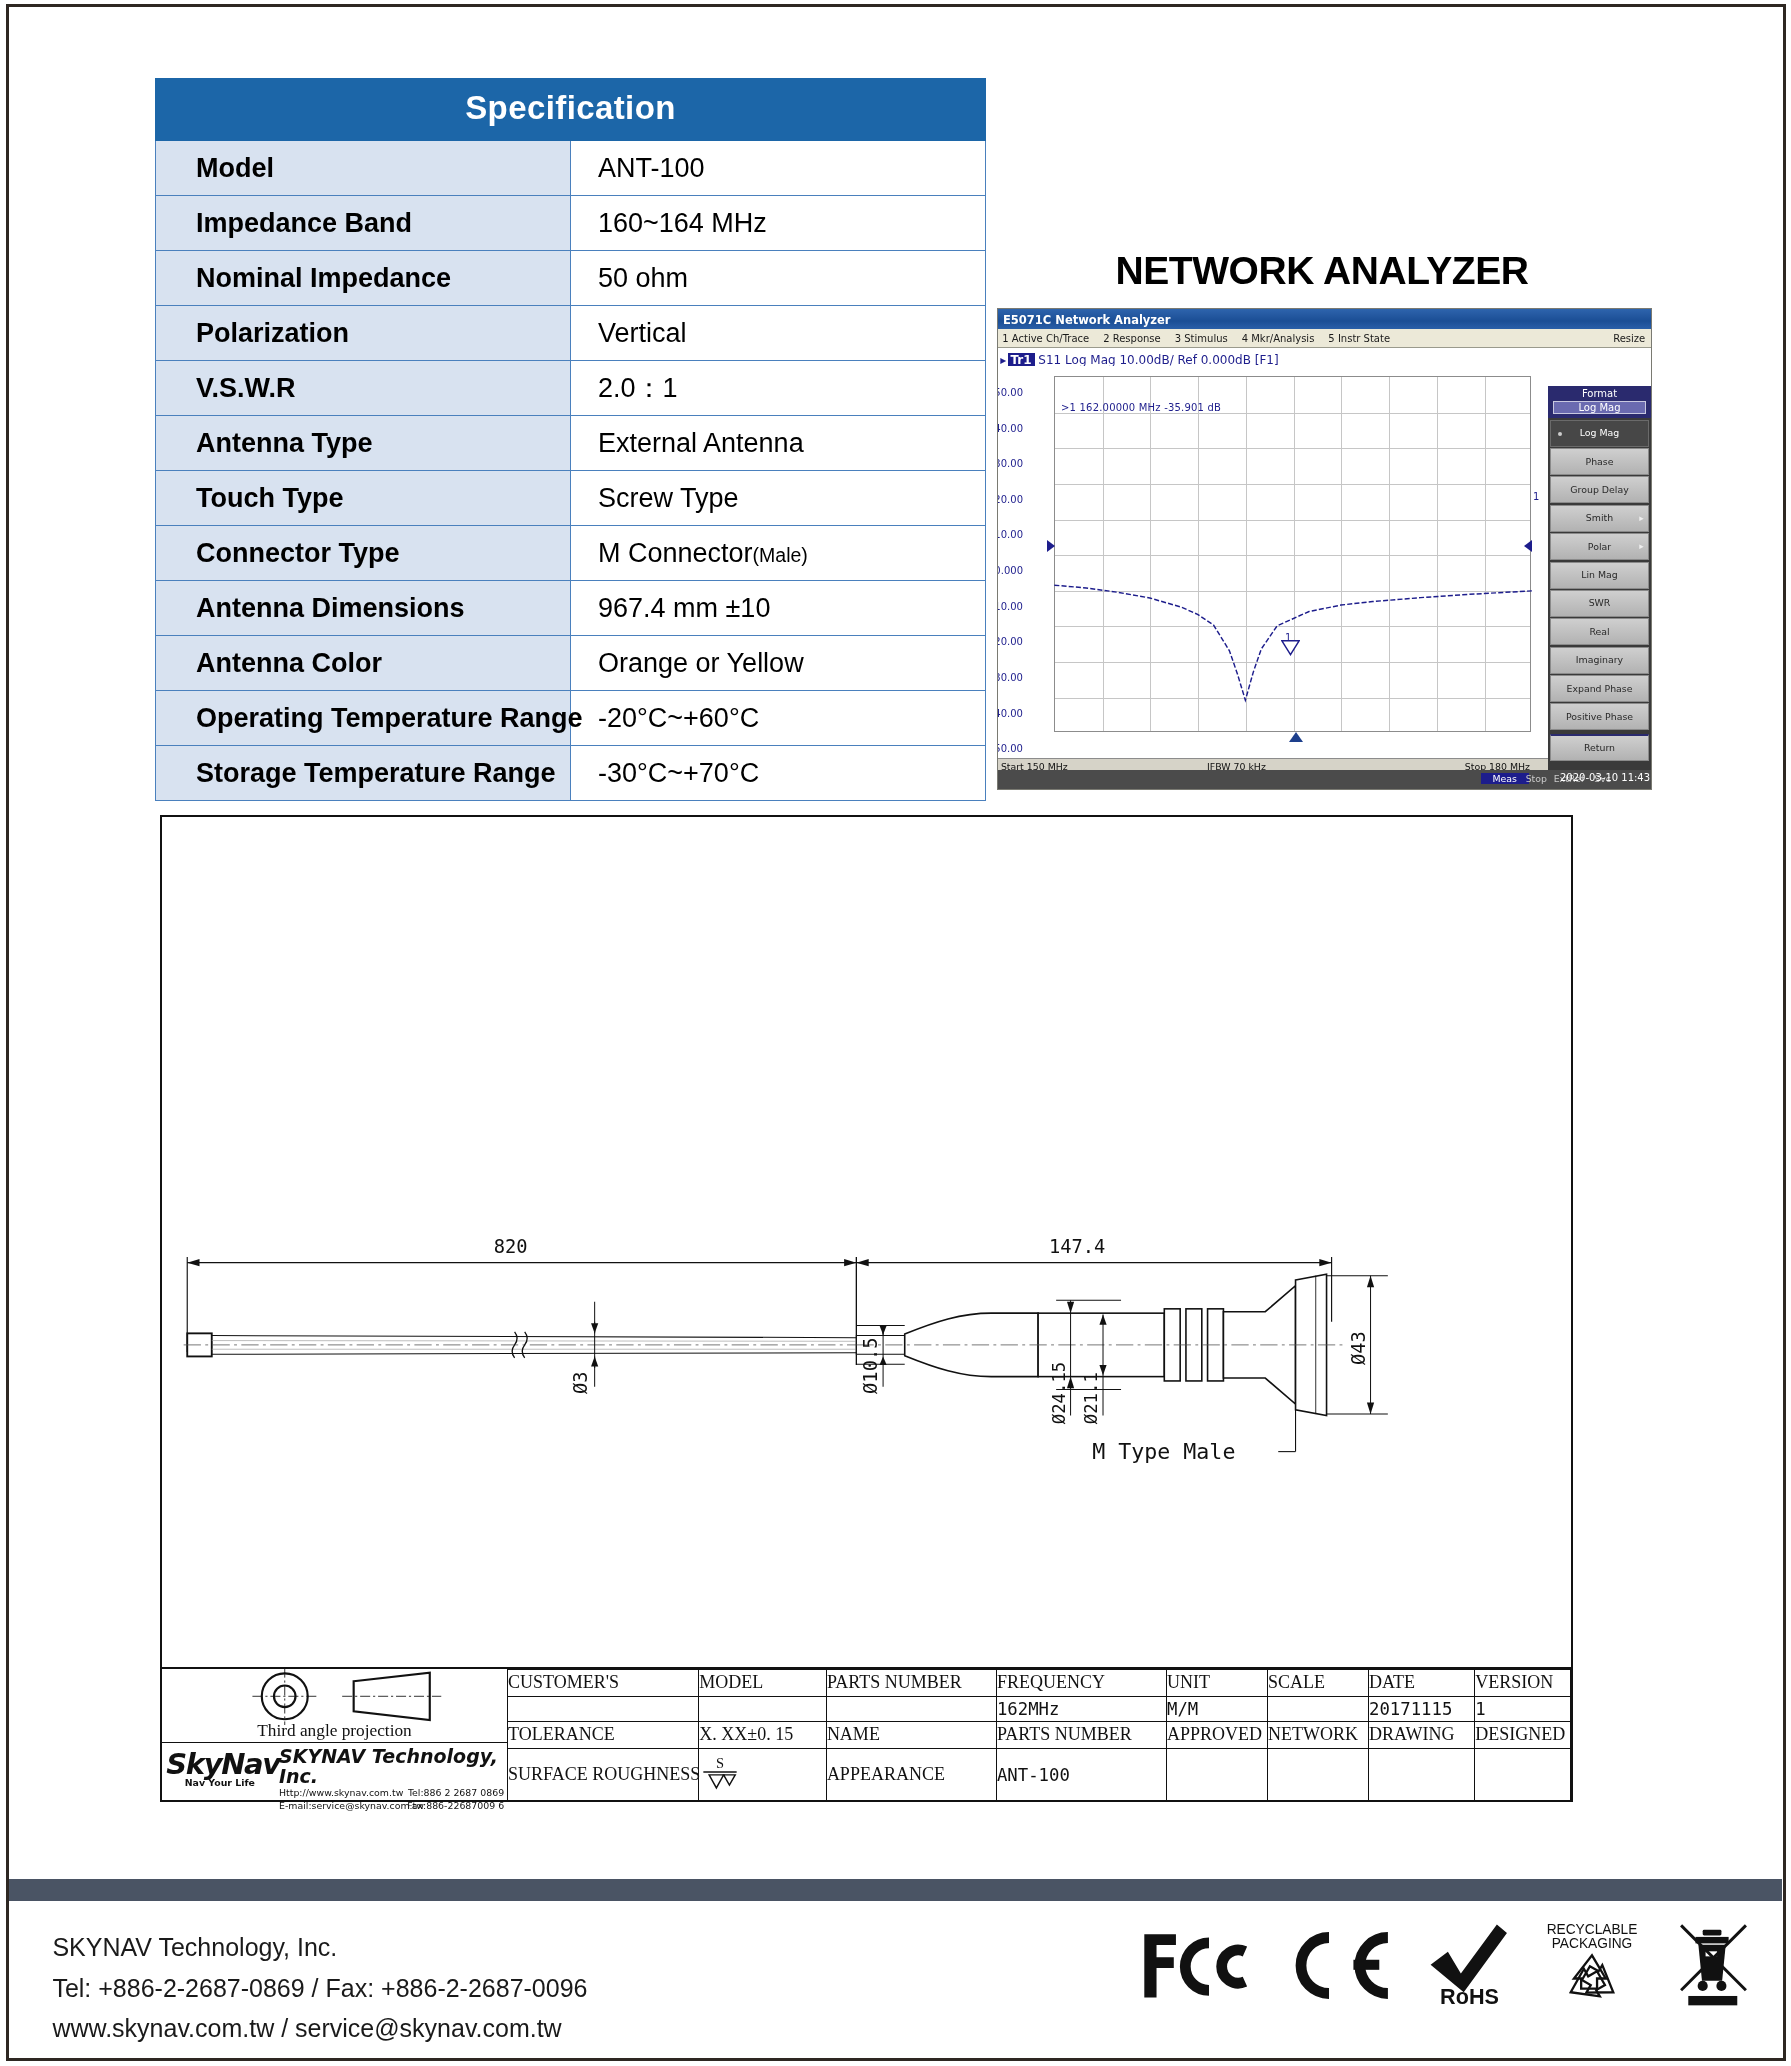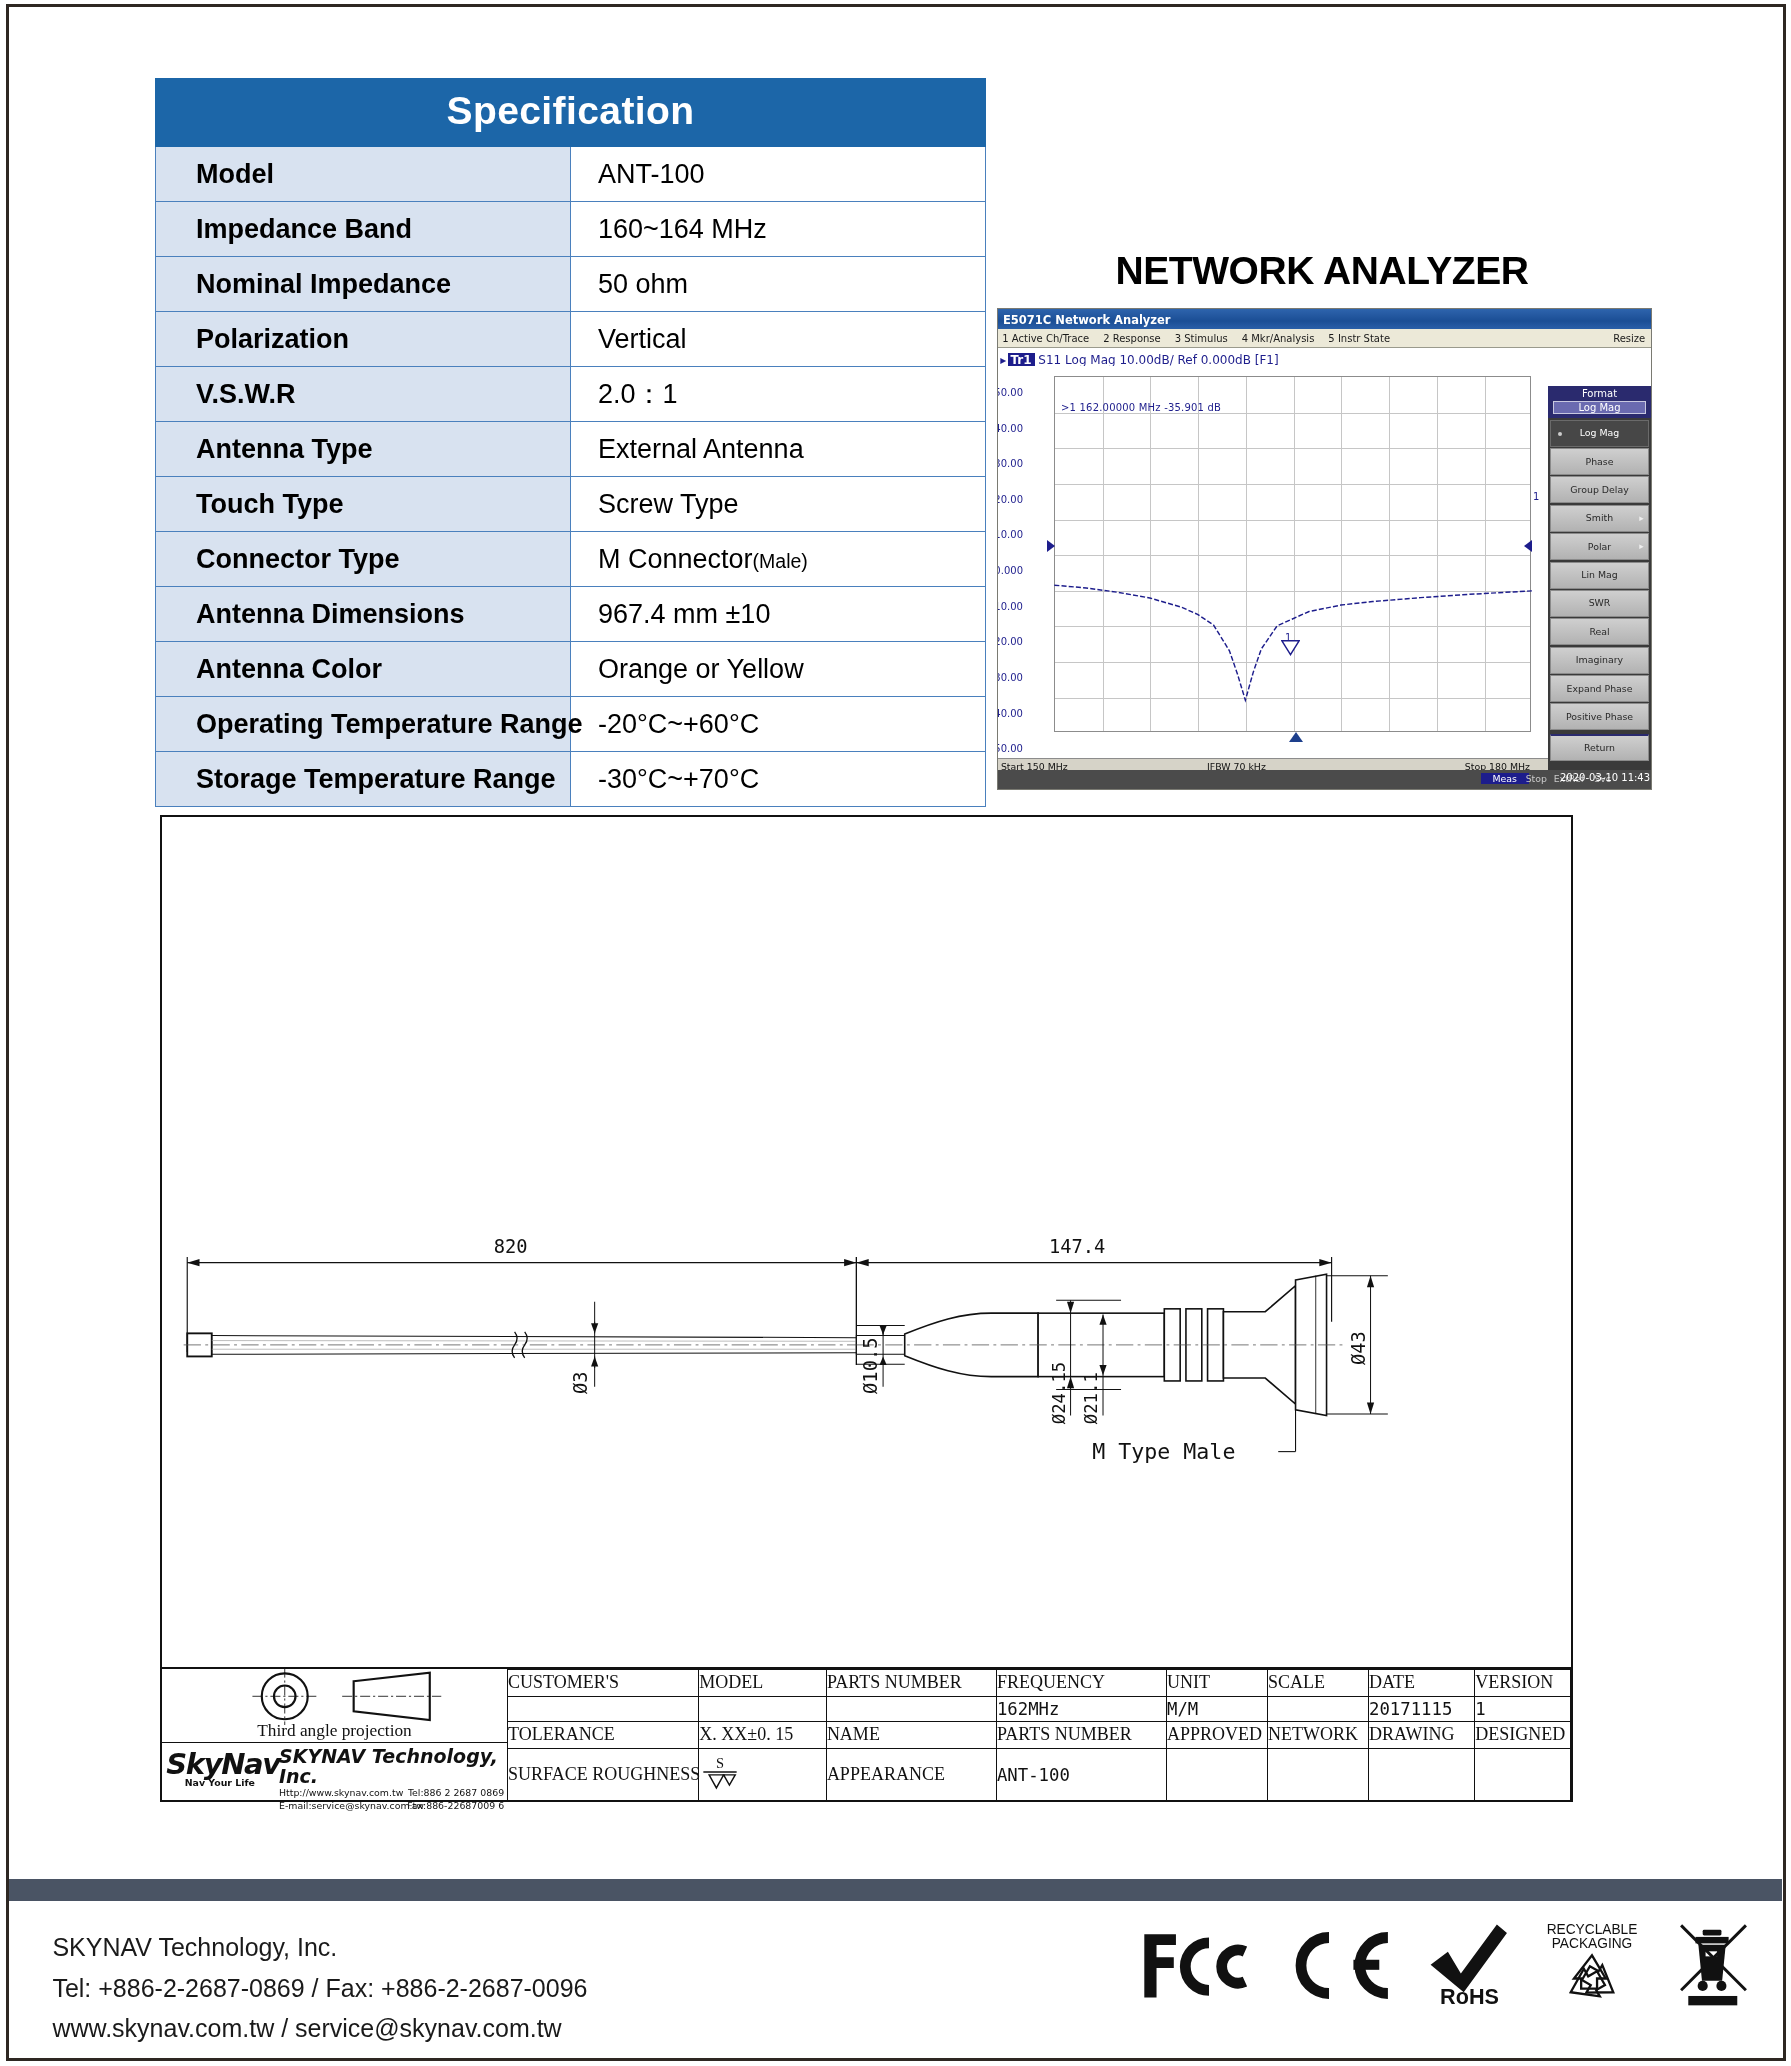--- a/index.html
+++ b/index.html
@@ -26,21 +26,21 @@
   #spec-table {
     position: absolute;
     left: 155px; top: 78px;
     width: 831px;
     border-collapse: collapse;
     table-layout: fixed;
   }
   #spec-table th {
     background: #1c66a8;
     color: #ffffff;
-    font-size: 39px;
+    font-size: 33px;
     font-weight: bold;
     padding: 10px 0 13px 0;
     text-align: center;
     border: 1.4px solid #1c66a8;
     letter-spacing: 0.4px;
   }
   #spec-table td {
     border: 1.4px solid #4a80bd;
     height: 55px;
     vertical-align: middle;

